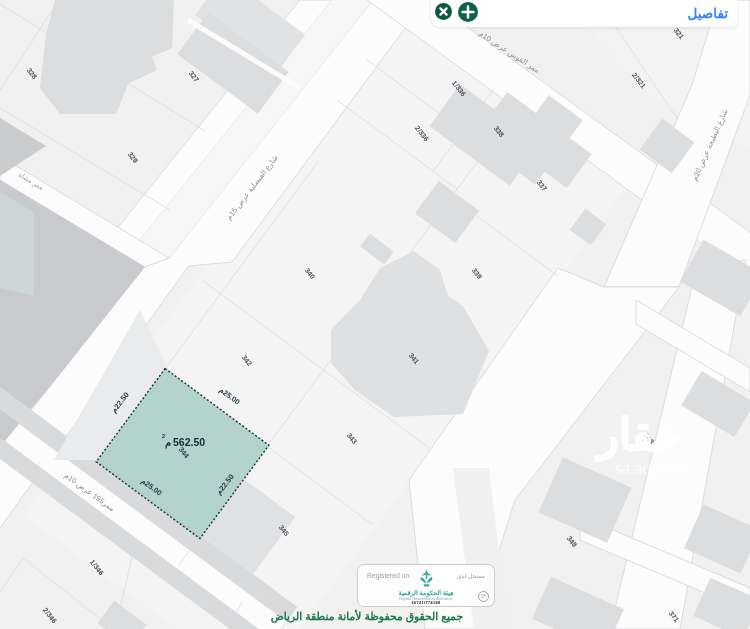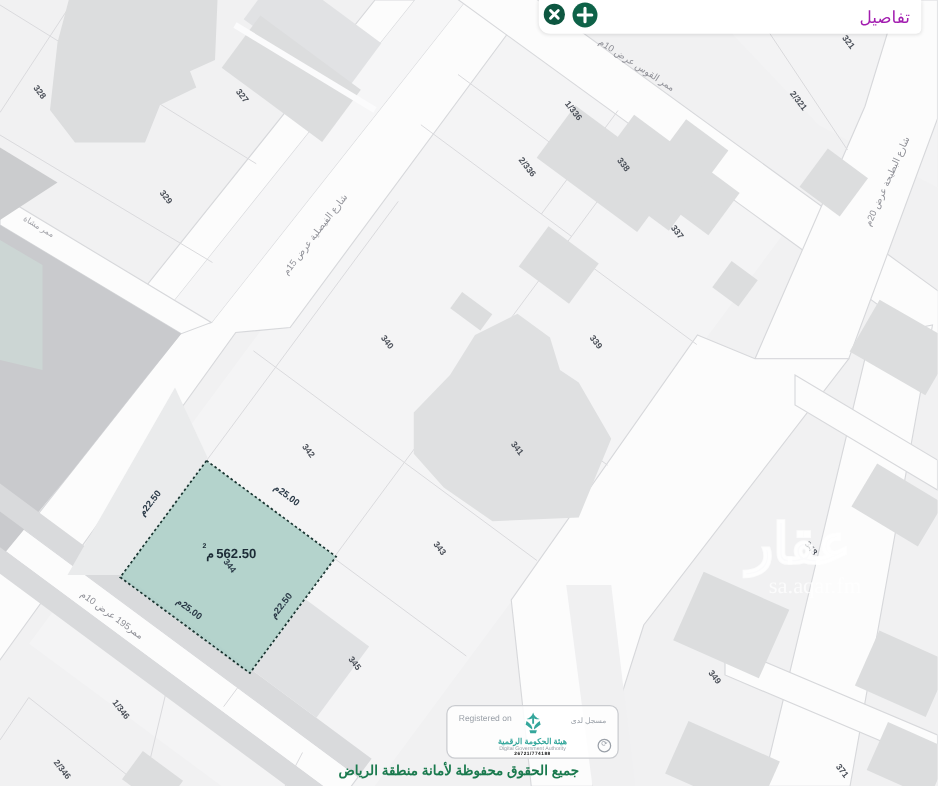--- a/index.html
+++ b/index.html
@@ -1,17 +1,17 @@
 <!DOCTYPE html>
 <html lang="ar"><head><meta charset="utf-8">
 <style>
 html,body{margin:0;padding:0;}
 body{width:750px;height:629px;overflow:hidden;position:relative;font-family:"Liberation Sans",sans-serif;background:#f1f1f2;}
 .topbar{position:absolute;top:0;left:431px;width:306px;height:27px;background:#fff;border-radius:0 0 4px 9px;box-shadow:0 1px 3px rgba(0,0,0,0.10);z-index:5;}
-.tb-title{position:absolute;top:5px;right:9px;font-size:13.5px;color:#a21caf;font-weight:normal;}
+.tb-title{position:absolute;top:5px;right:9px;font-size:13.5px;color:#3b82f6;font-weight:bold;}
 .btn{position:absolute;border-radius:50%;color:#fff;text-align:center;z-index:6;}
 .btn-close{left:435px;top:3px;width:17px;height:17px;background:#0e5741;}
 .btn-plus{left:458px;top:2px;width:20px;height:20px;background:#0e6248;}
 .badge{position:absolute;left:357px;top:564px;width:138px;height:43px;background:rgba(255,255,255,0.86);border:1px solid #caccd0;border-radius:7px;z-index:4;box-sizing:border-box;}
 .badge .regon{position:absolute;left:9px;top:7px;font-size:6.8px;color:#9aa0a8;}
 .badge .reg-ar{position:absolute;right:9px;top:7px;font-size:6px;color:#9aa0a8;}
 .badge .dga-ar{position:absolute;left:0;right:0;top:23.5px;text-align:center;font-size:6.4px;color:#35a79c;font-weight:bold;}
 .badge .dga-en{position:absolute;left:0;right:0;top:31px;text-align:center;font-size:4.2px;color:#9aa0a8;}
 .badge .code{position:absolute;left:0;right:0;top:36px;text-align:center;font-size:3.8px;color:#111;letter-spacing:0.4px;font-weight:bold;}
 .badge .refresh{position:absolute;right:5px;bottom:4px;width:9px;height:9px;border:1px solid #9aa0a8;border-radius:50%;color:#9aa0a8;font-size:6px;line-height:9px;text-align:center;}

